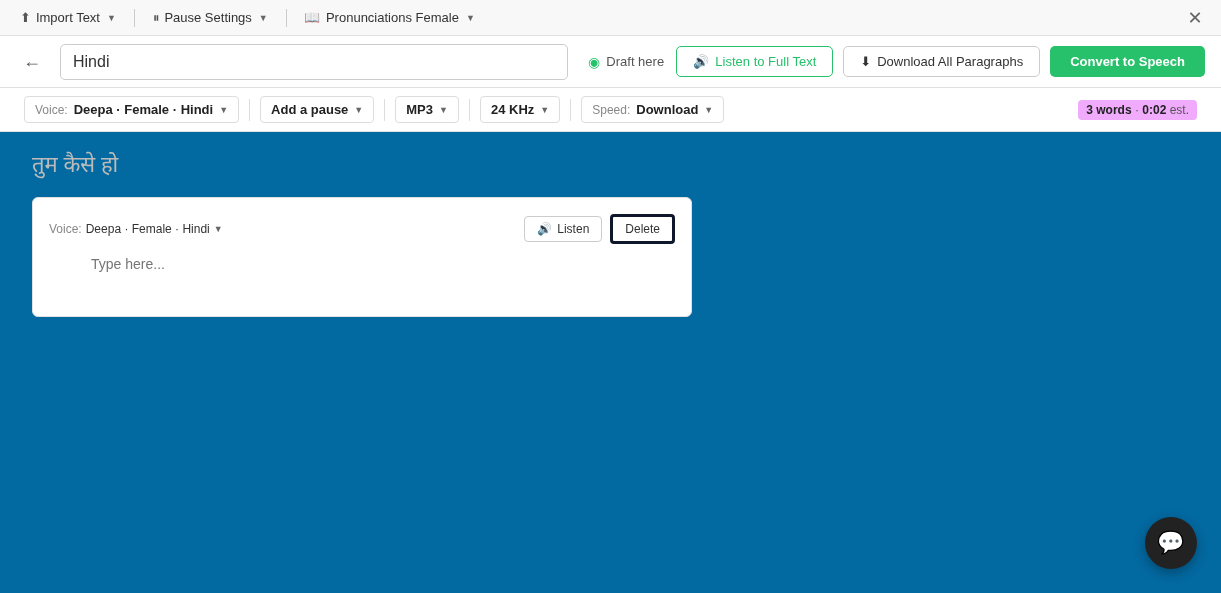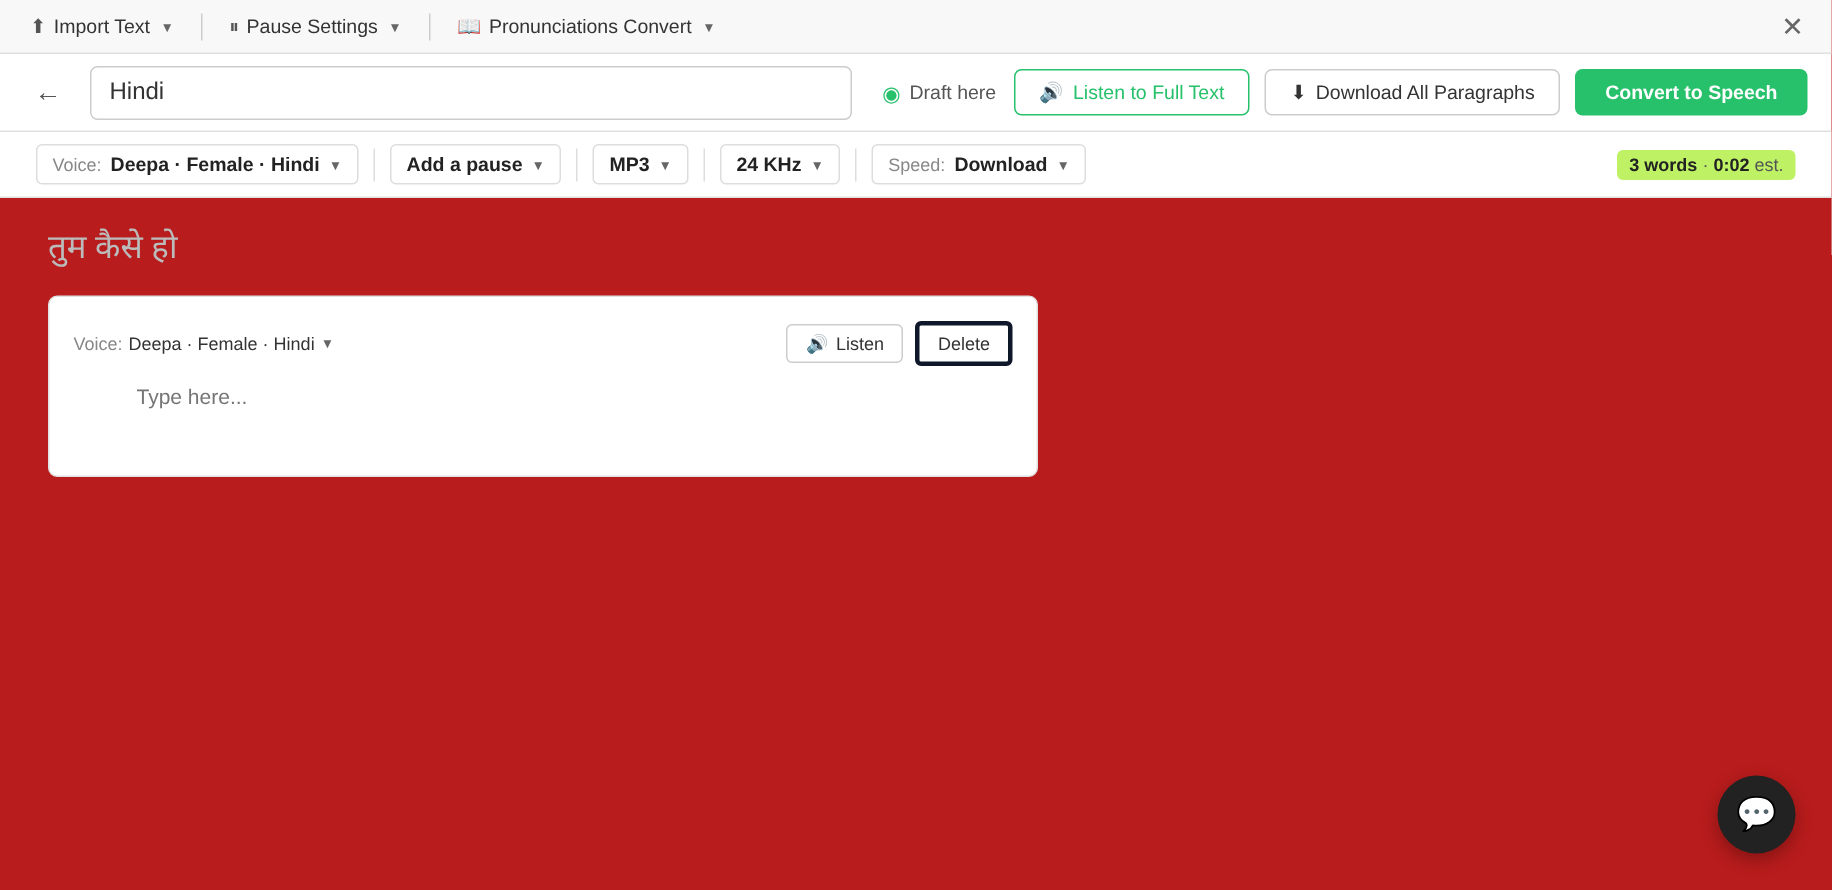--- a/index.html
+++ b/index.html
@@ -157,32 +157,32 @@
     .toolbar-label { color: #888; font-size: 12px; margin-right: 2px; }
     .toolbar-value { font-weight: 600; color: #222; }
     .toolbar-sep {
       width: 1px;
       height: 22px;
       background: #ddd;
       margin: 0 6px;
     }
     .word-count-badge {
       margin-left: auto;
-      background: #bef264;
+      background: #f0abfc;
       border-radius: 4px;
       padding: 3px 8px;
       font-size: 12px;
       color: #555;
     }
     .word-count-badge span.bold { font-weight: 700; color: #222; }
 
     
     .main-content {
       padding: 20px 32px;
-      background: #b91c1c;
+      background: #0369a1;
       min-height: calc(593px - 36px - 52px - 44px);
       position: relative;
     }
 
     
     .hindi-heading {
       font-size: 22px;
       color: #bbb;
       margin-bottom: 16px;
       font-family: 'Noto Sans Devanagari', sans-serif;
@@ -282,21 +282,21 @@
   </div>
   <div class="nav-divider"></div>
   <div class="nav-item">
     <span class="nav-icon">⏸</span>
     <span>Pause Settings</span>
     <span class="chevron">▼</span>
   </div>
   <div class="nav-divider"></div>
   <div class="nav-item">
     <span class="nav-icon">📖</span>
-    <span>Pronunciations Convert</span>
+    <span>Pronunciations Female</span>
     <span class="chevron">▼</span>
   </div>
   <div class="close-btn">✕</div>
 </div>
 
 <div class="header-bar">
   <div class="back-btn">←</div>
   <input class="title-input" type="text" value="Hindi" placeholder="Enter title..." style="">
   <div class="draft-saved">
     <span class="draft-icon">◉</span>

